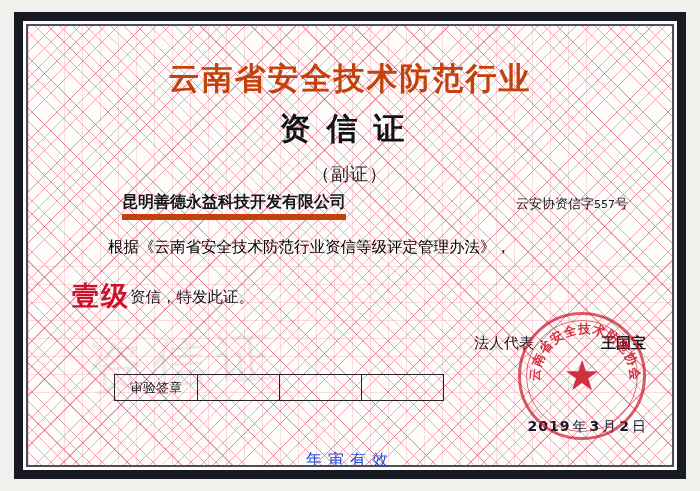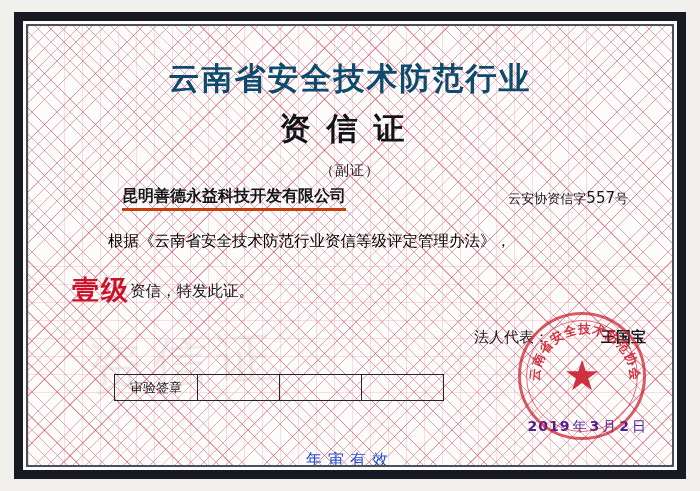--- a/index.html
+++ b/index.html
@@ -53,59 +53,59 @@
     box-sizing:border-box;
     font-family:"DejaVu Sans","Liberation Sans",sans-serif;
     color:#17181c;
   }
   .title1{
     text-align:center;
     font-size:31px;
     font-weight:bold;
     letter-spacing:2px;
     margin-top:22px;
-    color:#0c4a6e;
+    color:#c2410c;
     font-family:"DejaVu Serif","Liberation Serif",serif;
   }
   .title2{
     text-align:center;
     font-size:31px;
     font-weight:bold;
     letter-spacing:16px;
     margin-top:8px;
     color:#111318;
     font-family:"DejaVu Serif","Liberation Serif",serif;
   }
   .subtitle{
     text-align:center;
-    font-size:14px;
+    font-size:18px;
     margin-top:12px;
     letter-spacing:1px;
     color:#1b1d22;
   }
   .row-company{
     position:relative;
     margin-top:6px;
     height:24px;
   }
   .company{
     position:absolute;left:68px;top:0;
     font-size:16px;
     font-weight:bold;
     color:#14161b;
-    border-bottom:3px solid #c2410c;
+    border-bottom:6px solid #c2410c;
     padding-bottom:1px;
   }
   .certno{
     position:absolute;right:18px;top:3px;
     font-size:13px;
     color:#16181d;
   }
   .certno .num{
-    font-size:15px;
+    font-size:11px;
     margin-top:8px;
   }
   .body{
     margin-top:16px;
     font-size:15.5px;
     line-height:30px;
     color:#000000;
     padding:0 20px 0 18px;
   }
   .body .ind{ display:inline-block; width:36px; }
@@ -155,21 +155,21 @@
   .sig-table td.lbl{
     width:74px;
     text-align:center;
     white-space:nowrap;
   }
   .date-line{
     position:absolute;
     right:24px;
     top:392px;
     font-size:14px;
-    color:#4c1d95;
+    color:#0f172a;
     letter-spacing:1px;
   }
   .date-line span{ margin:0 1px; }
   .date-line .num{ font-weight:bold; }
   .footer{
     position:absolute;
     left:0;right:0;
     top:424px;
     text-align:center;
     font-size:16px;

